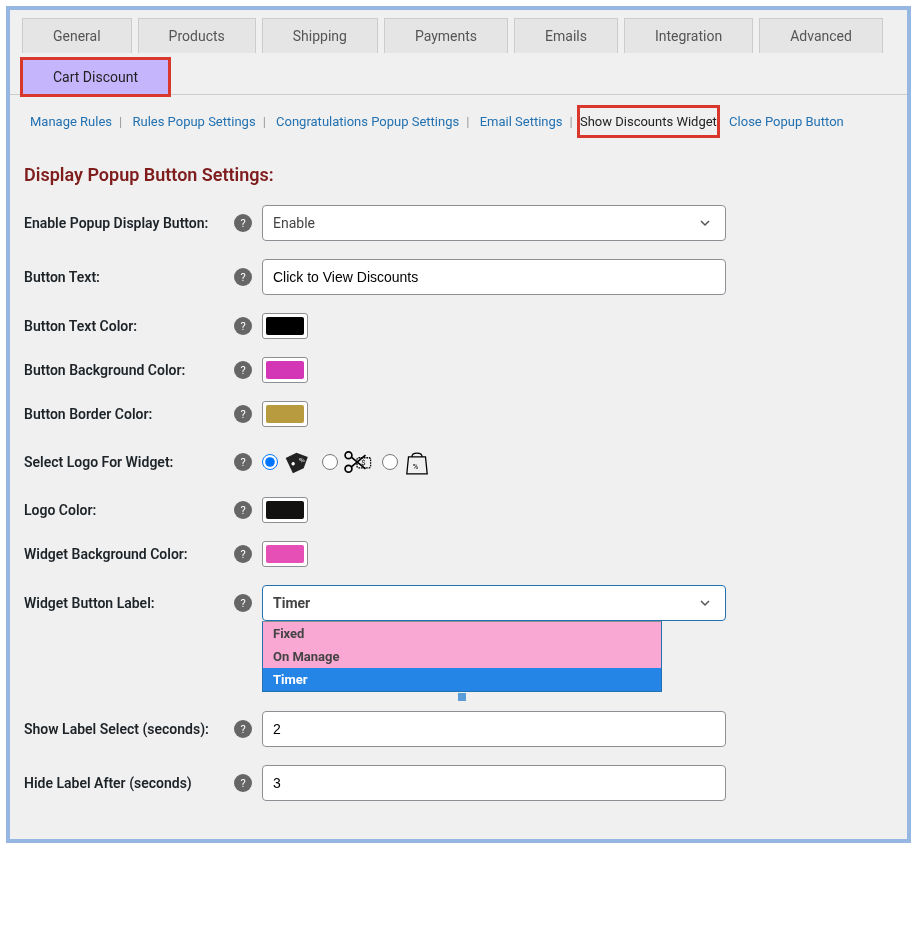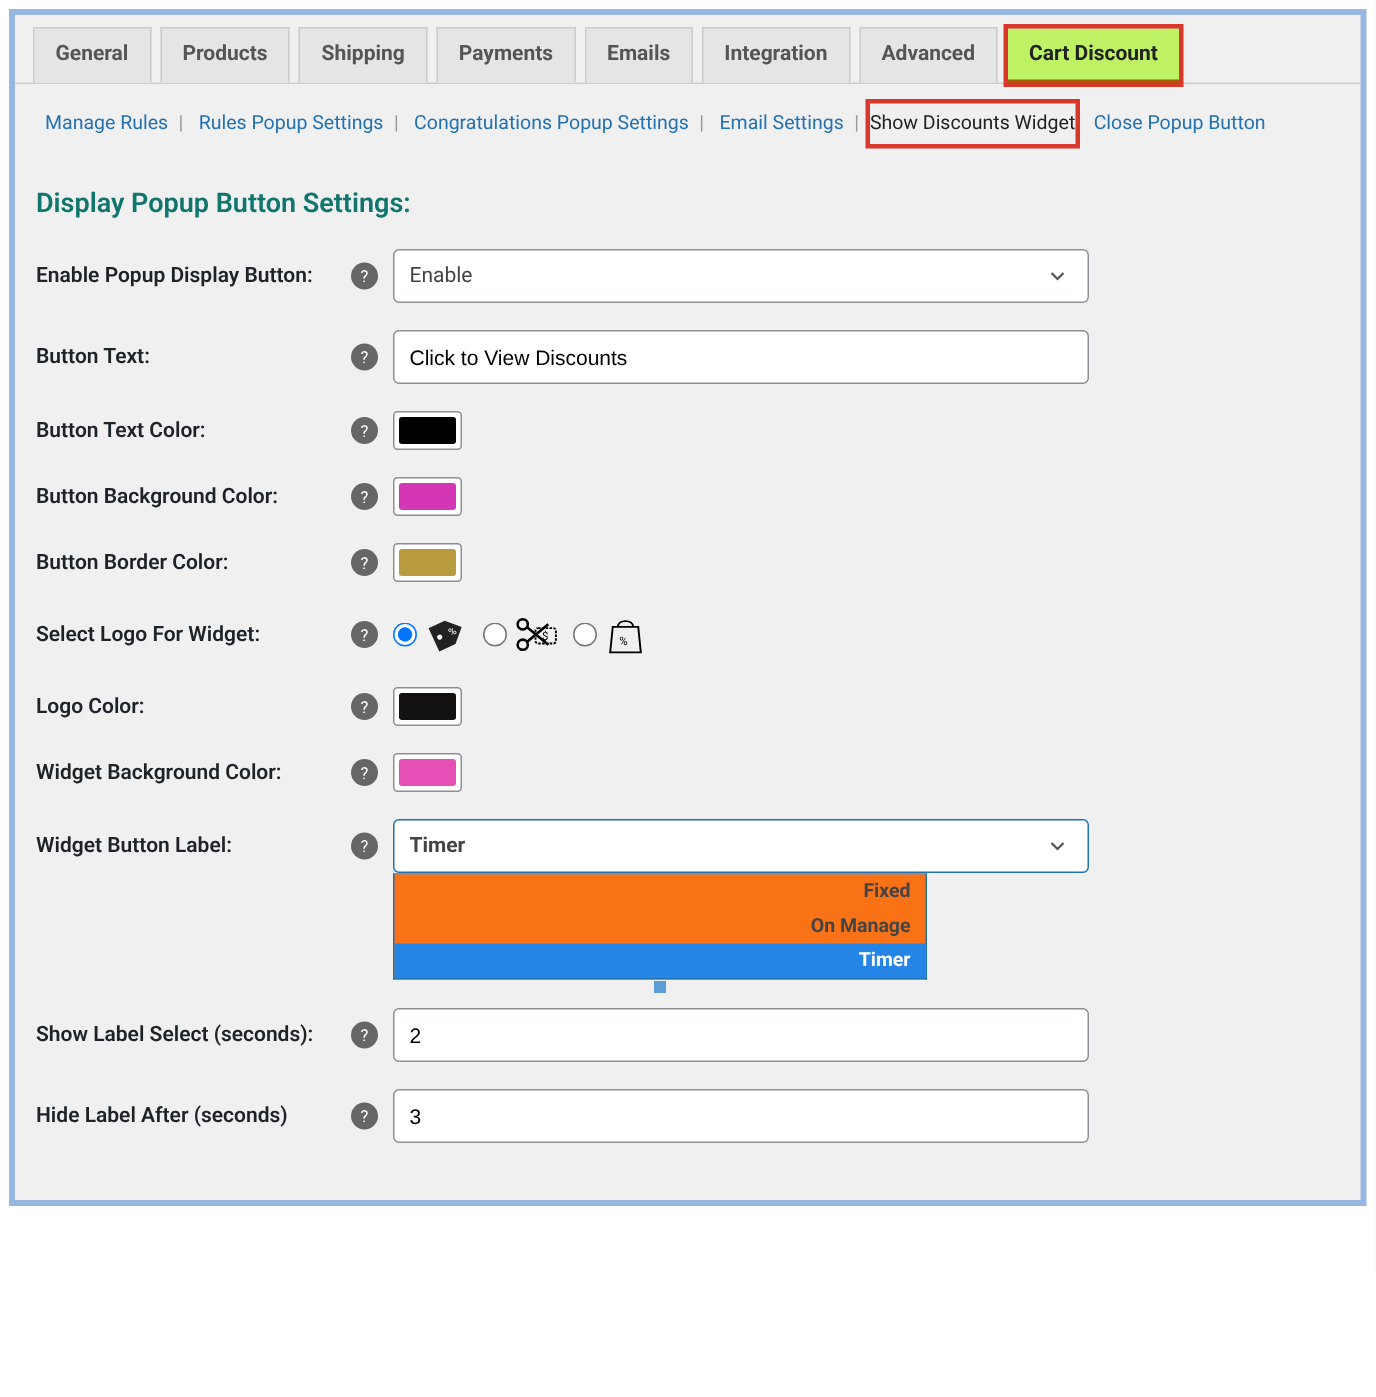--- a/index.html
+++ b/index.html
@@ -1,41 +1,41 @@
 <!DOCTYPE html>
 <html><head>
 <meta charset="utf-8">
 <style>
 * { box-sizing: border-box; margin: 0; padding: 0; }
 body { font-family: -apple-system, BlinkMacSystemFont, "Segoe UI", Roboto, sans-serif; font-size: 13px; color: #444; background: #fff; padding: 6px; }
 .frame { border: 4px solid #96b7e2; background: #f0f0f1; padding: 0; }
 .tabs { display: flex; flex-wrap: wrap; padding: 8px 12px 0 12px; border-bottom: 1px solid #ccc; gap: 6px; }
-.tab { background: #e5e5e5; border: 1px solid #ccc; border-bottom: none; padding: 9px 14px; font-weight: 700; color: #555; cursor: pointer; position: relative; font-size: 14px; }
-.tab.active { background: #bef264; border-bottom: 3px solid #a16207; margin-bottom: -1px; color: #222; }
+.tab { background: #e5e5e5; border: 1px solid #ccc; border-bottom: none; padding: 9px 30px; font-weight: 400; color: #555; cursor: pointer; position: relative; font-size: 14px; }
+.tab.active { background: #c4b5fd; border-bottom: 1px solid #a16207; margin-bottom: -1px; color: #222; }
 .tab.highlight { outline: 3px solid #d8382c; outline-offset: -1px; }
 .subnav { padding: 10px 14px 4px 14px; font-size: 13px; }
 .subnav a { color: #2271b1; text-decoration: none; padding: 4px 6px; display: inline-block; }
 .subnav span.sep { color: #999; margin: 0 1px; }
 .subnav a.highlight { border: 3px solid #d8382c; color: #222; padding: 6px 0; }
 .content { padding: 10px 14px 20px; }
-h2 { font-size: 18px; font-weight: 600; margin: 12px 0 20px 0; color: #0f766e; }
+h2 { font-size: 18px; font-weight: 600; margin: 12px 0 20px 0; color: #7f1d1d; }
 .row { display: flex; align-items: center; margin-bottom: 18px; position: relative; }
 .label { width: 210px; font-weight: 600; color: #1d2327; font-size: 14px; flex-shrink: 0; }
 .help { width: 18px; height: 18px; border-radius: 50%; background: #666; color: #fff; font-size: 11px; display: inline-flex; align-items: center; justify-content: center; margin-right: 10px; flex-shrink: 0; cursor: help; }
 .field { flex: 0 0 auto; }
 select, input[type="text"], .select-like { width: 464px; padding: 6px 10px; border: 1px solid #8c8f94; border-radius: 4px; font-size: 14px; height: 36px; background: #fff; }
 .select-like { display: flex; align-items: center; justify-content: space-between; cursor: pointer; }
 .chevron { margin-right: 4px; }
 .colorbox { width: 46px; height: 26px; border: 1px solid #8c8f94; border-radius: 3px; background: #fff; padding: 3px; cursor: pointer; }
 .colorbox-inner { width: 100%; height: 100%; border-radius: 2px; }
 .radio-row { display: flex; align-items: center; gap: 8px; }
 .radio-item { display: flex; align-items: center; gap: 2px; }
 input[type="radio"] { width: 16px; height: 16px; cursor: pointer; }
 .logo-icon { width: 34px; height: 34px; }
-.dropdown { position: absolute; top: 36px; left: 0; width: 356px; border: 1px solid #2271b1; border-top: 1px solid #8c8f94; background: #f97316; z-index: 10; text-align: right; }
+.dropdown { position: absolute; top: 36px; left: 0; width: 400px; border: 1px solid #2271b1; border-top: 1px solid #8c8f94; background: #f9a8d4; z-index: 10; }
 .select-open { border: 1.5px solid #2271b1; }
 .dropdown-item { padding: 4px 10px; font-size: 13px; cursor: pointer; }
 .dropdown-item.selected { background: #2585e6; color: #fff; }
 .handle { position: absolute; left: 50%; top: 100%; margin-top: 2px; width: 8px; height: 8px; background: #5b9dd9; transform: translateX(-50%); }
 .field-wrap { position: relative; font-weight: bold; }
 </style>
 </head>
 <body>
 
 <div class="frame">

